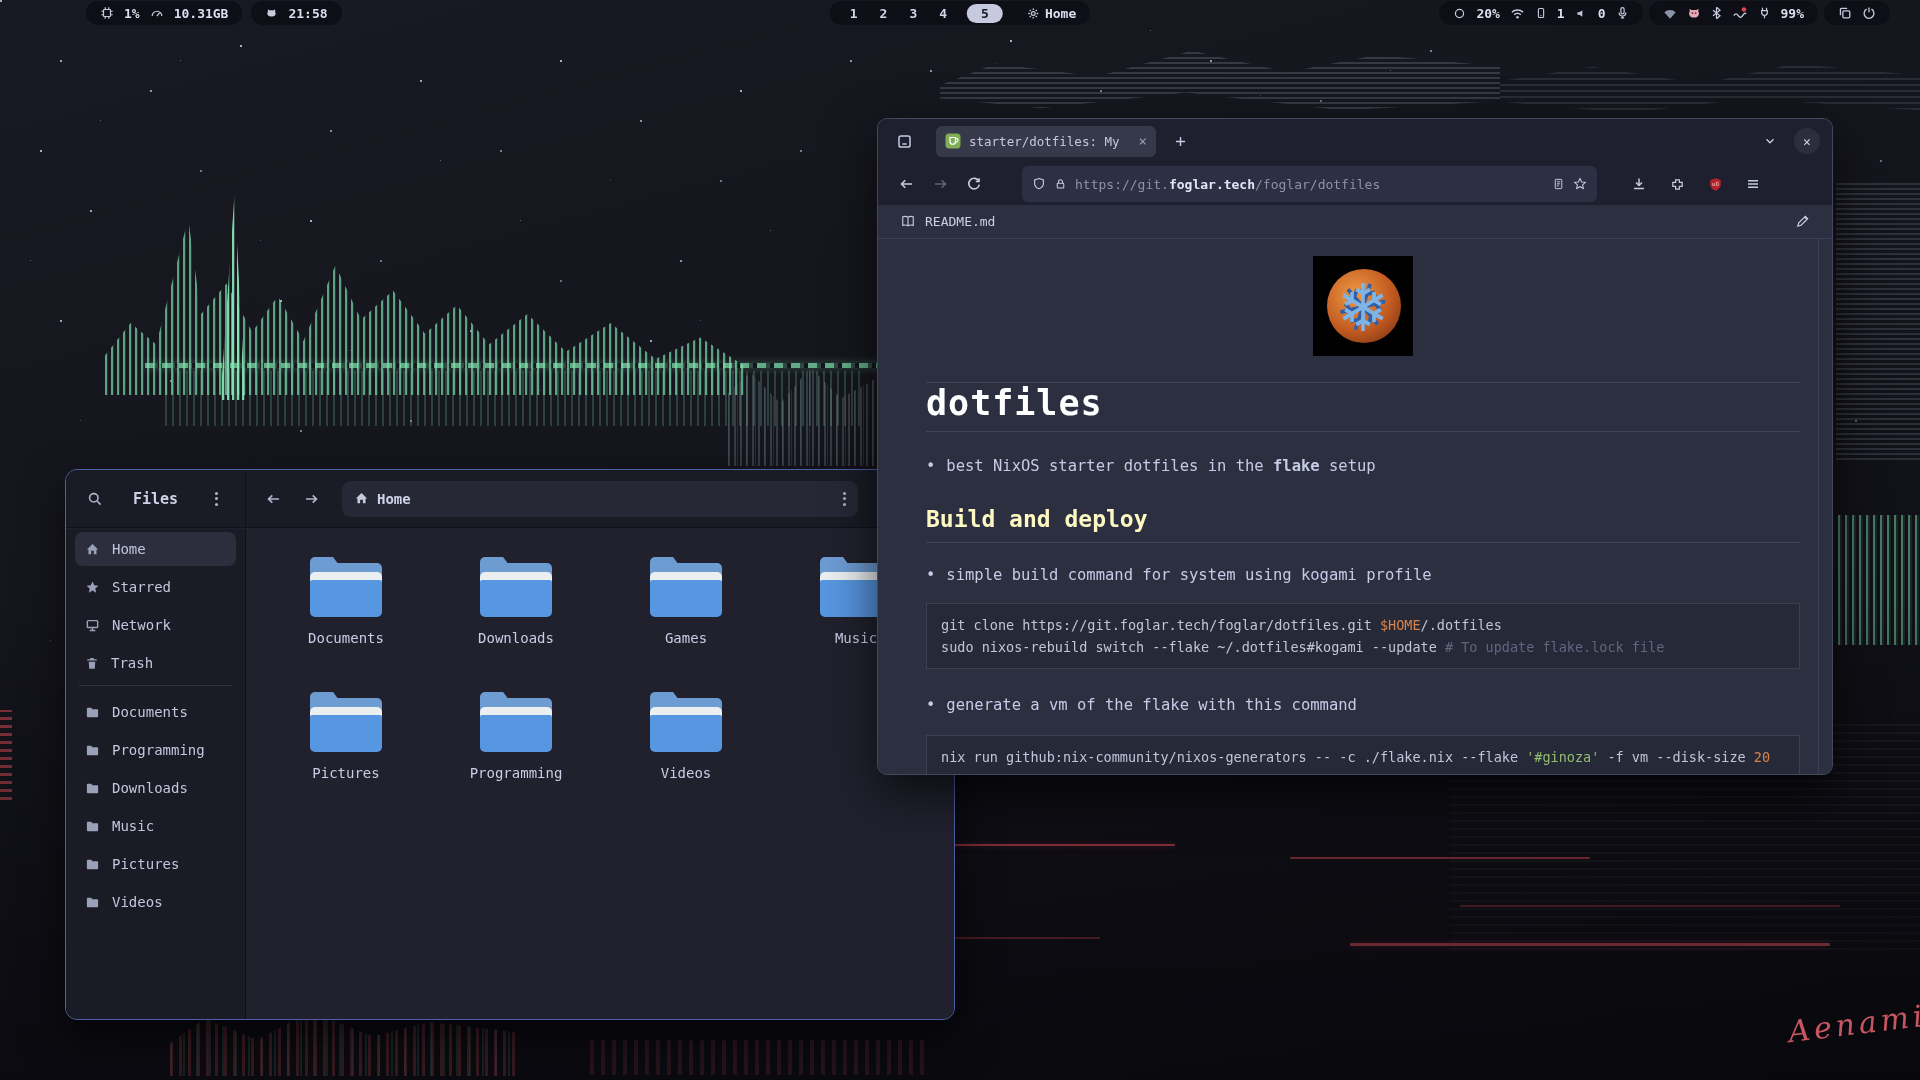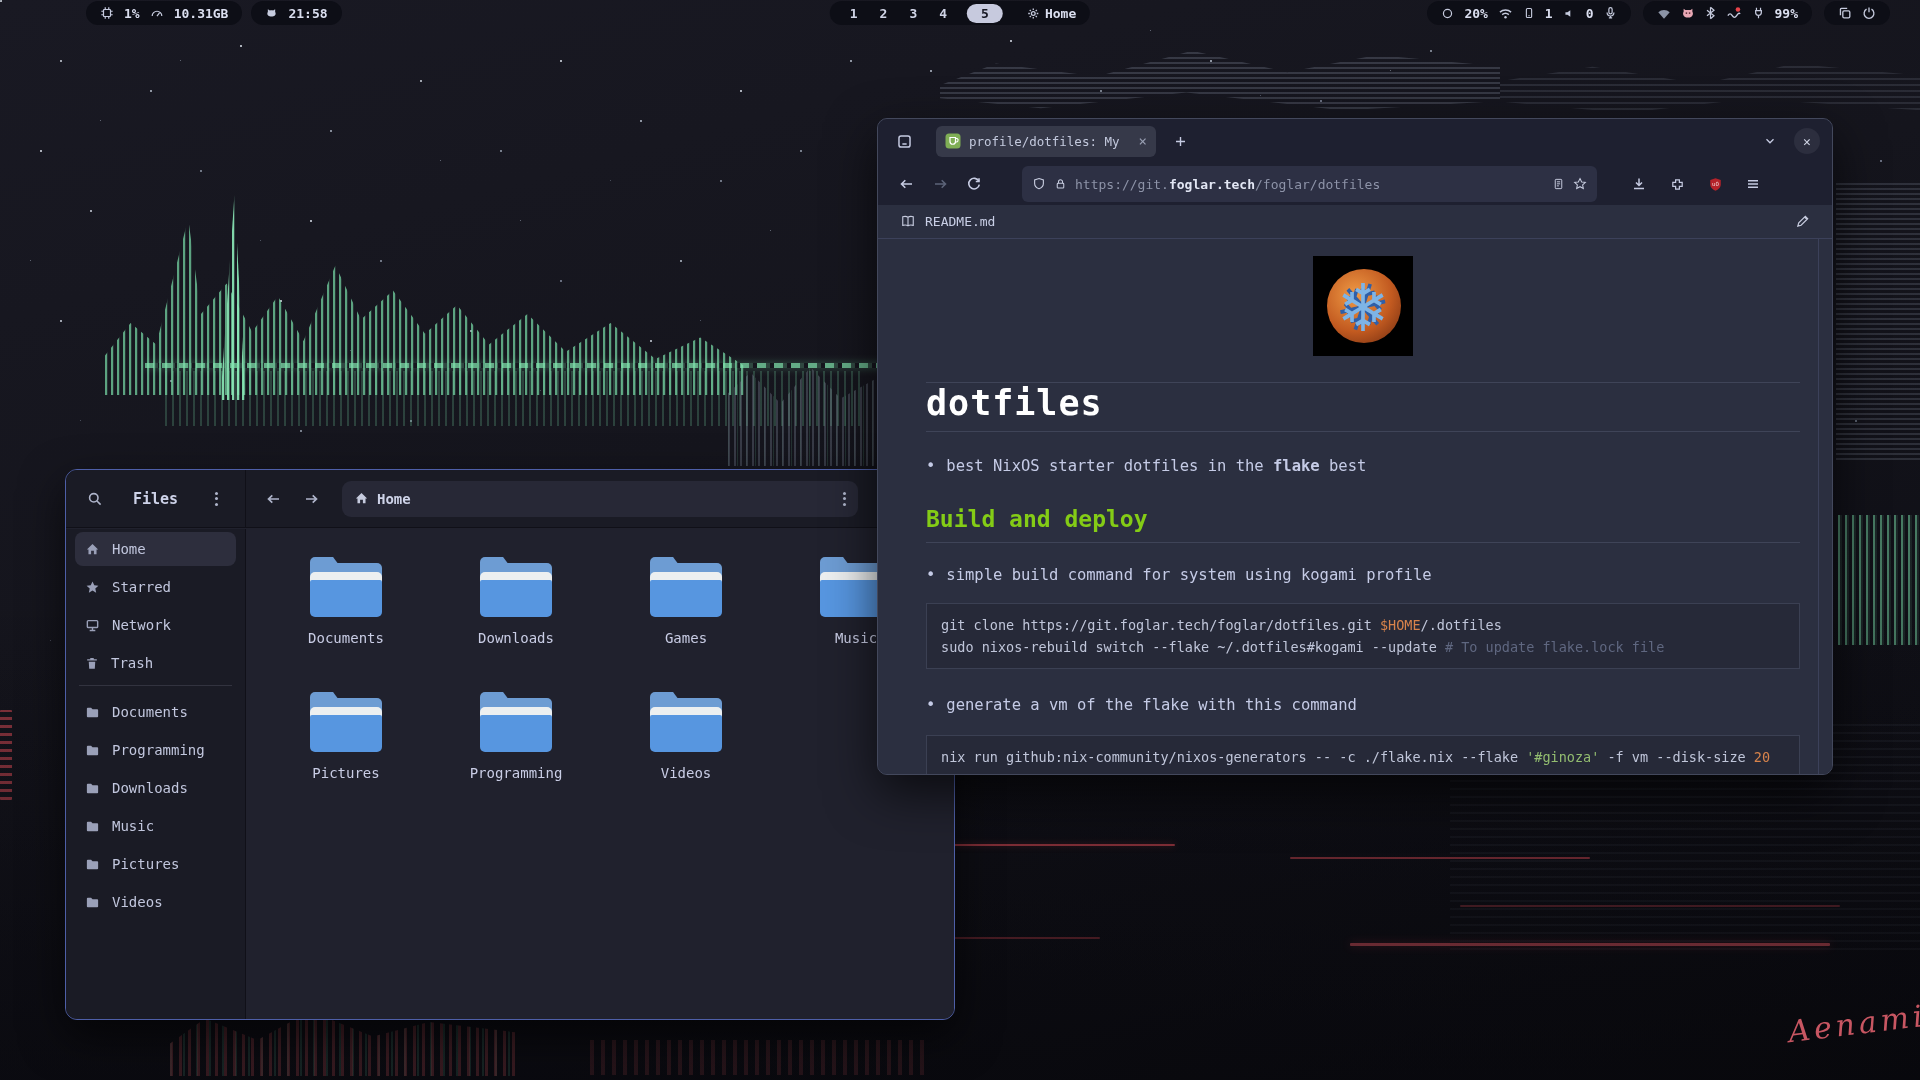--- a/index.html
+++ b/index.html
@@ -72,21 +72,21 @@
     background:linear-gradient(180deg, transparent 55%, rgba(5,5,9,.5) 100%); }
   .signature { position:absolute; left:1788px; top:1006px; color:#dd5f6c; font-family:"DejaVu Serif",serif;
     font-style:italic; font-size:30px; letter-spacing:4px; transform:rotate(-7deg); opacity:.9; }
 
   
   .topbar { position:absolute; left:0; top:0; width:1920px; height:26px; z-index:10; }
   .pill { display:flex; align-items:center; gap:10px; background:#0d0e16; border-radius:12px;
     padding:0 14px; height:24px; color:#dbdff0; font-size:13px; font-weight:bold; }
   .tb-left { position:absolute; left:86px; top:1px; display:flex; gap:9px; }
   .tb-center { position:absolute; left:50%; top:1px; transform:translateX(-50%); }
-  .tb-right { position:absolute; right:30px; top:1px; display:flex; gap:12px; }
+  .tb-right { position:absolute; right:30px; top:1px; display:flex; gap:6px; }
   .ticon { display:inline-flex; align-items:center; color:#c6cbde; }
   .ticon svg { display:block; }
   .ws { padding:0 6px; color:#d0d4e6; cursor:default; }
   .ws-active { background:#c7cade; color:#171823; border-radius:10px; padding:0 14px; height:19px;
     display:flex; align-items:center; margin:0 4px; }
   .tb-home { display:flex; align-items:center; gap:5px; margin-left:10px; }
 
   
   .window { position:absolute; border-radius:12px; overflow:hidden; }
 
@@ -161,21 +161,21 @@
   .flake.back { color:#2f5fa8; transform:rotate(18deg); }
   .flake.front { color:#7eb4e6; }
   .md-hr { border:0; border-top:1px solid #3f4458; margin-top:22px; }
   .md-h1 { font-size:35px; font-weight:bold; color:#ffffff; padding-bottom:8px;
     border-bottom:1px solid #3f4458; letter-spacing:1px; }
   .md-li { display:flex; gap:11px; font-size:15.5px; line-height:20px; }
   .md-li .dot { color:#c5cbe6; }
   .li1 { margin-top:24px; }
   .li2 { margin-top:22px; }
   .li3 { margin-top:26px; }
-  .md-h2 { font-size:23px; font-weight:bold; color:#84cc16; margin-top:30px; padding-bottom:10px;
+  .md-h2 { font-size:23px; font-weight:bold; color:#fef9c3; margin-top:30px; padding-bottom:10px;
     border-bottom:1px solid #3f4458; }
   .codeblock { margin-top:18px; background:#262938; border:1px solid #3b4053; border-radius:0;
     padding:10px 14px; font-size:13.5px; line-height:22px; color:#c0c6da; white-space:nowrap; overflow:hidden; }
   .cb2 { margin-top:20px; }
   .tok-var { color:#d8834b; }
   .tok-comment { color:#5f6780; }
   .tok-str { color:#93bd70; }
   .tok-num { color:#d8834b; }
 
   svg.ic { display:block; }
@@ -555,21 +555,21 @@
             <rect x="2.8" y="2.8" width="10.4" height="10.4" rx="2"></rect>
             <path d="M6 10.4h4"></path>
           </svg>
         </span>
       <div class="tab">
         <svg class="favicon" viewBox="0 0 16 16">
             <rect x="0.5" y="0.5" width="15" height="15" rx="3.5" fill="#7fae55"></rect>
             <path d="M5 4.5h5.5v4a2.7 2.7 0 0 1-5.5 0Z" fill="none" stroke="#fff" stroke-width="1.2"></path>
             <path d="M10.5 5.5h1.6a1.6 1.6 0 0 1-1.6 3.2" fill="none" stroke="#fff" stroke-width="1.1"></path>
           </svg>
-        <span class="tab-title">profile/dotfiles: My</span>
+        <span class="tab-title">starter/dotfiles: My</span>
         <span class="tab-close">×</span>
       </div>
       <span class="navbtn">
         <svg class="ic" width="15" height="15" viewBox="0 0 16 16" fill="none" stroke="currentColor" stroke-width="1.5">
             <path d="M8 3.2v9.6 M3.2 8h9.6"></path>
           </svg>
         </span>
       <span class="bw-tab-spacer"></span>
       <span class="navbtn">
         <svg class="ic" width="14" height="14" viewBox="0 0 16 16" fill="none" stroke="currentColor" stroke-width="1.5">
@@ -667,21 +667,21 @@
           <div class="nix-logo">
             <div class="planet"></div>
             <div class="flake back">❄</div>
             <div class="flake front">❄</div>
           </div>
         </div>
         <div class="md-hr"></div>
         <div class="md-h1">dotfiles</div>
         <div class="md-li li1">
           <span class="dot">•</span>
-          <span><span>best NixOS starter dotfiles in the </span><b>flake</b><span> best</span></span>
+          <span><span>best NixOS starter dotfiles in the </span><b>flake</b><span> setup</span></span>
         </div>
         <div class="md-h2">Build and deploy</div>
         <div class="md-li li2">
           <span class="dot">•</span>
             <span>simple build command for system using kogami profile</span>
         </div>
         <div class="codeblock">
           <div><span>git clone https://git.foglar.tech/foglar/dotfiles.git </span><span class="tok-var">$HOME</span><span>/.dotfiles</span></div>
           <div><span>sudo nixos-rebuild switch --flake ~/.dotfiles#kogami --update </span><span class="tok-comment"># To update flake.lock file</span></div>
         </div>

